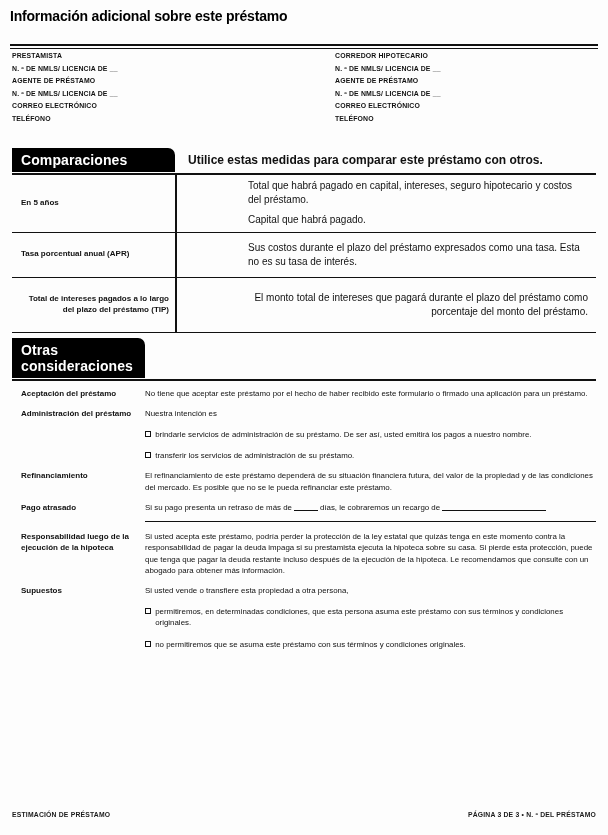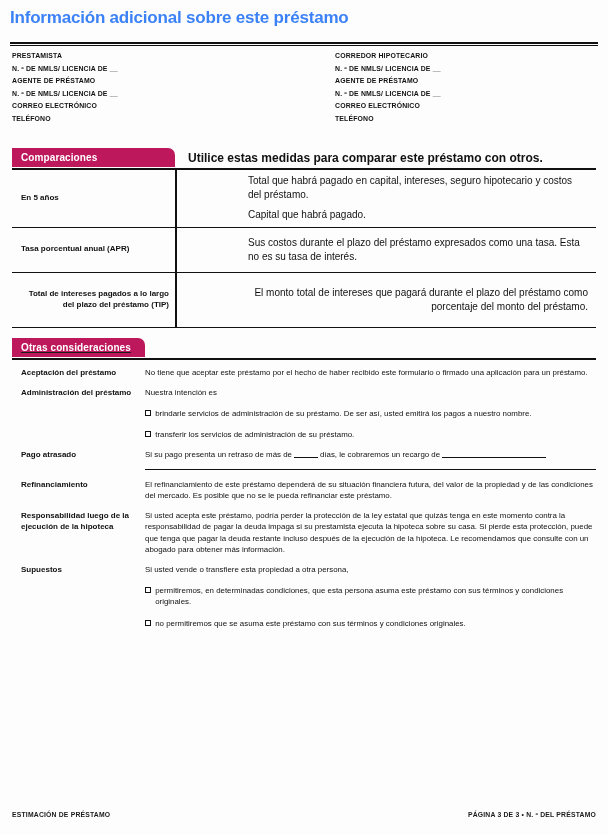--- a/index.html
+++ b/index.html
@@ -25,26 +25,26 @@
   }
 
   
   .title-block {
     position: absolute;
     left: 10px;
     top: 8px;
     width: 588px;
   }
   .page-title {
-    font-size: 17px;
+    font-size: 14px;
     font-weight: bold;
     letter-spacing: -0.2px;
-    color: #3b82f6;
+    color: #000000;
     line-height: 1.15;
-    padding-bottom: 13px;
+    padding-bottom: 19px;
   }
   .title-rule-thick {
     height: 2px;
     background: #111;
     margin-top: 1px;
   }
   .title-rule-thin {
     height: 1px;
     background: #111;
     margin-top: 1.5px;
@@ -65,23 +65,23 @@
     line-height: 1.82;
     color: #111;
     text-transform: uppercase;
   }
   .contact-col.left  { width: 323px; }
   .contact-col.right { width: 263px; }
   .contact-line { white-space: nowrap; }
 
   
   .sec-bar {
-    background: #be185d;
+    background: #000000;
     color: #ffffff;
-    font-size: 10px;
+    font-size: 14px;
     font-weight: bold;
     letter-spacing: 0.1px;
     padding: 4px 0 4px 9px;
     border-top-right-radius: 7px;
     box-sizing: border-box;
   }
 
   
   .comp {
     position: absolute;
@@ -155,21 +155,21 @@
   .row-apr     { height: 45px; }
   .row-tip     { height: 55px; text-align: right; }
 
   
   .otras {
     position: absolute;
     left: 12px;
     top: 338px;
     width: 584px;
   }
-  .otras-barrow { display: flex; text-decoration: underline; }
+  .otras-barrow { display: flex; }
   .otras-barrow .sec-bar {
     width: 133px;
     flex: none;
   }
   .otras-rule {
     height: 1.6px;
     background: #111;
     margin-top: 1px;
   }
   .otras-list { padding-top: 7px; }
@@ -334,31 +334,31 @@
             <span class="cb-text">brindarle servicios de administración de su préstamo. De ser así, usted emitirá los pagos a nuestro nombre.</span>
           </div>
           <div class="cb-line">
             <span class="cb-box"></span>
             <span class="cb-text">transferir los servicios de administración de su préstamo.</span>
           </div>
         </div>
       </div>
 
       <div class="otras-row">
+        <div class="otras-label">Refinanciamiento</div>
+        <div class="otras-desc">
+          <p>El refinanciamiento de este préstamo dependerá de su situación financiera futura, del valor de la propiedad y de las condiciones del mercado. Es posible que no se le pueda refinanciar este préstamo.</p>
+        </div>
+      </div>
+
+      <div class="otras-row">
         <div class="otras-label">Pago atrasado</div>
         <div class="otras-desc">
           <p><span>Si su pago presenta un retraso de más de</span><span class="blank-short"></span><span>días, le cobraremos un recargo de</span><span class="blank-long"></span></p>
           <div class="fill-rule"></div>
-        </div>
-      </div>
-
-      <div class="otras-row">
-        <div class="otras-label">Refinanciamiento</div>
-        <div class="otras-desc">
-          <p>El refinanciamiento de este préstamo dependerá de su situación financiera futura, del valor de la propiedad y de las condiciones del mercado. Es posible que no se le pueda refinanciar este préstamo.</p>
         </div>
       </div>
 
       <div class="otras-row">
         <div class="otras-label">Responsabilidad luego de la ejecución de la hipoteca</div>
         <div class="otras-desc">
           <p>Si usted acepta este préstamo, podría perder la protección de la ley estatal que quizás tenga en este momento contra la responsabilidad de pagar la deuda impaga si su prestamista ejecuta la hipoteca sobre su casa. Si pierde esta protección, puede que tenga que pagar la deuda restante incluso después de la ejecución de la hipoteca. Le recomendamos que consulte con un abogado para obtener más información.</p>
         </div>
       </div>
 

